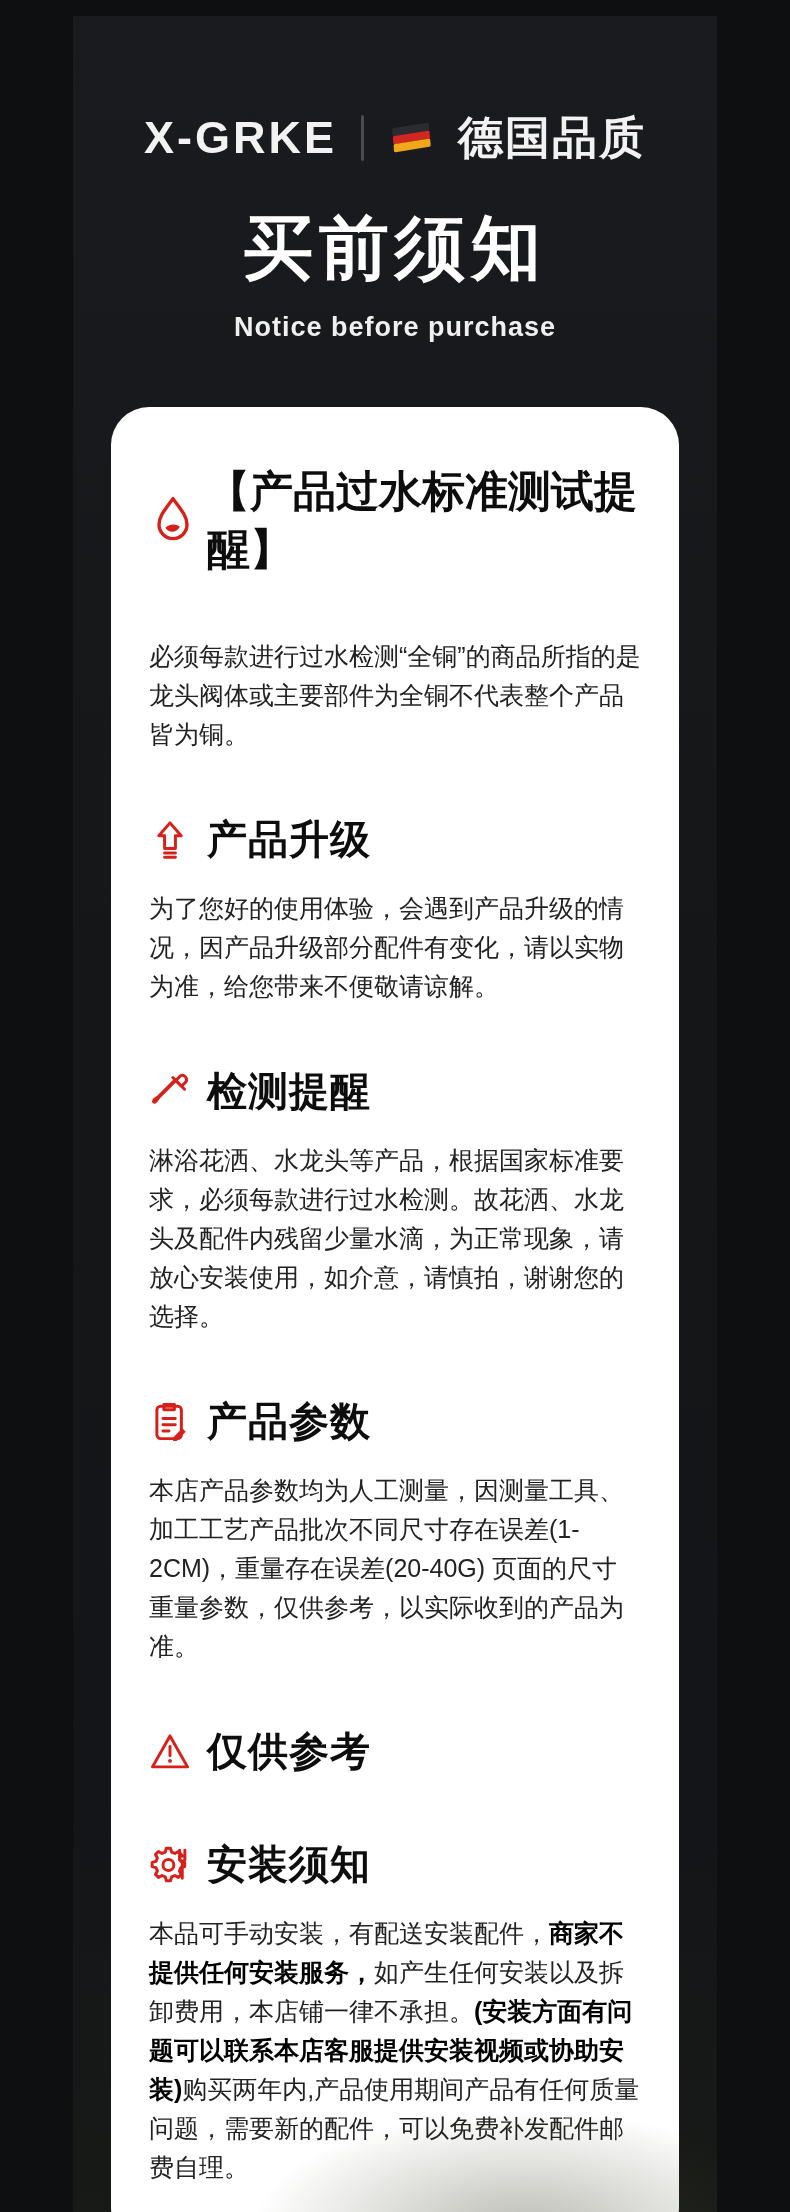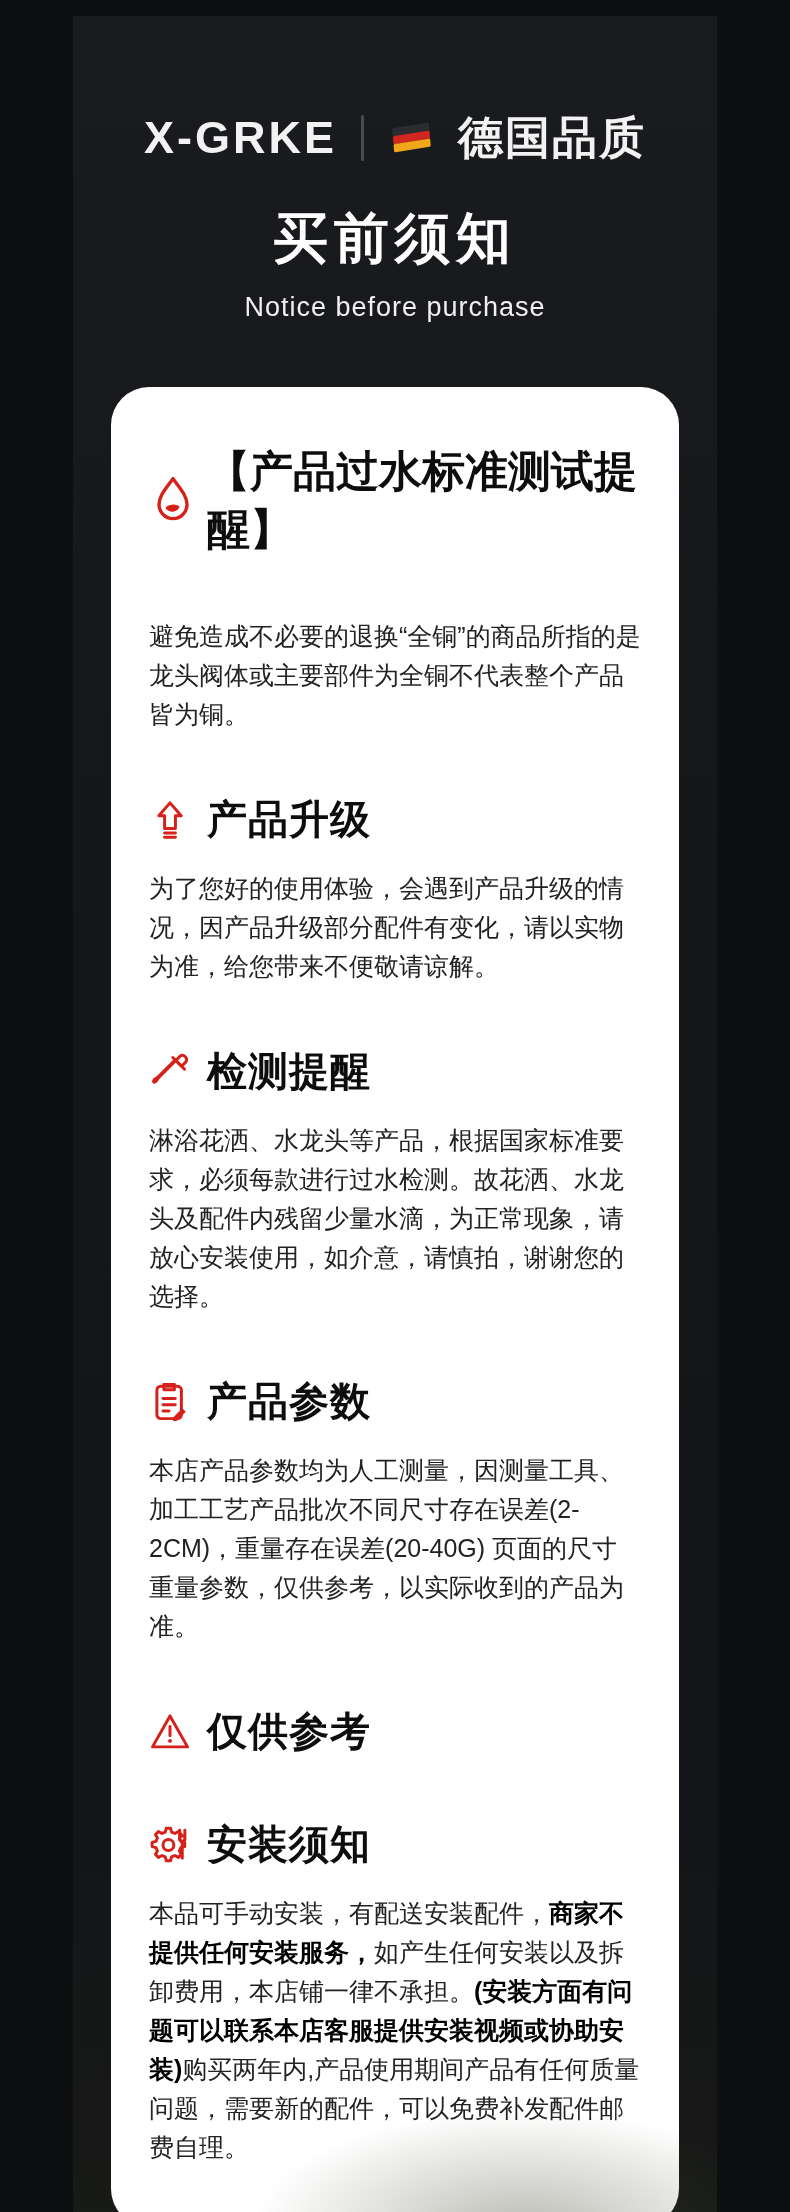--- a/index.html
+++ b/index.html
@@ -18,22 +18,22 @@
     pointer-events:none;
   }
   
   .hdr{padding-top:92px;text-align:center;color:#fff;}
   .brand-row{display:flex;justify-content:center;align-items:center;gap:24px;}
   .brand{font-size:45px;font-weight:bold;letter-spacing:3px;color:#f2f2f2;}
   .vdiv{width:3px;height:46px;background:#4a4c50;border-radius:2px;}
   .flag-wrap{display:inline-flex;align-items:center;}
   .flag-wrap svg{width:46px;height:36px;}
   .quality{font-size:45px;font-weight:bold;letter-spacing:2px;color:#f2f2f2;}
-  .big-title{margin:34px 0 0;font-size:55px;font-weight:bold;letter-spacing:6px;color:#fff;text-align:center;}
-  .sub-title{margin:16px 0 0;font-size:27px;font-weight:normal;letter-spacing:1px;color:#f0f0f0;}
+  .big-title{margin:34px 0 0;font-size:70px;font-weight:bold;letter-spacing:6px;color:#fff;text-align:center;}
+  .sub-title{margin:16px 0 0;font-size:27px;font-weight:bold;letter-spacing:1px;color:#f0f0f0;}
   
   .card{
     position:relative;margin:64px 38px 0;
     background:#ffffff;border-radius:38px;
     padding:56px 38px 60px;box-sizing:border-box;color:#111;
   }
   .card-title{display:flex;align-items:center;gap:10px;}
   .card-title .ttl-icon svg{width:48px;height:52px;display:block;}
   .card-title h1{margin:0;font-size:43px;font-weight:800;letter-spacing:0px;color:#0d0d0d;}
   section{margin-top:58px;}
@@ -75,21 +75,21 @@
       <span class="ttl-icon">
         <svg viewBox="0 0 24 26" aria-hidden="true">
           <path class="ic" stroke-width="1.9" d="M12 1.8C8.7 6.6 5 10.2 5 14.8a7 7 0 0 0 14 0C19 10.2 15.3 6.6 12 1.8Z"></path>
           <path d="M8.2 16.4c2.2-2 5-2.2 7.2-.5-1.6 3.1-5.5 3.3-7.2.5Z" fill="#d8201a"></path>
         </svg>
       </span>
       <h1>【产品过水标准测试提醒】</h1>
     </div>
 
     <section>
-      <p>避免造成不必要的退换“全铜”的商品所指的是龙头阀体或主要部件为全铜不代表整个产品皆为铜。</p>
+      <p>必须每款进行过水检测“全铜”的商品所指的是龙头阀体或主要部件为全铜不代表整个产品皆为铜。</p>
     </section>
 
     <section>
       <div class="sec-head">
         <span class="sec-icon">
           <svg viewBox="0 0 24 24" aria-hidden="true">
             <path class="ic" d="M12 2.2 18.4 9.6h-3.3v7.2H8.9V9.6H5.6Z"></path>
             <path class="ic" d="M8.9 19.4h6.2M8.9 21.8h6.2"></path>
           </svg>
         </span>
@@ -117,21 +117,21 @@
         <span class="sec-icon">
           <svg viewBox="0 0 24 24" aria-hidden="true">
             <rect class="ic" x="4.5" y="3" width="14" height="18.5" rx="2.2"></rect>
             <path class="ic" d="M8.5 2h6v3h-6z"></path>
             <path class="ic" d="M8 10h7M8 13.6h7M8 17.2h3.4"></path>
             <path d="M13.8 20.8 19 15.6l2 2-5.2 5.2h-2Z" fill="#d8201a"></path>
           </svg>
         </span>
         <h2>产品参数</h2>
       </div>
-      <p>本店产品参数均为人工测量，因测量工具、加工工艺产品批次不同尺寸存在误差(2-2CM)，重量存在误差(20-40G) 页面的尺寸重量参数，仅供参考，以实际收到的产品为准。</p>
+      <p>本店产品参数均为人工测量，因测量工具、加工工艺产品批次不同尺寸存在误差(1-2CM)，重量存在误差(20-40G) 页面的尺寸重量参数，仅供参考，以实际收到的产品为准。</p>
     </section>
 
     <section>
       <div class="sec-head">
         <span class="sec-icon">
           <svg viewBox="0 0 24 24" aria-hidden="true">
             <path class="ic" stroke-width="1.9" d="M12 2.8 22 20.5H2Z"></path>
             <path class="ic" stroke-width="2.1" d="M12 8.8v5.4"></path>
             <circle cx="12" cy="17.1" r="1.1" fill="#d8201a"></circle>
           </svg>

